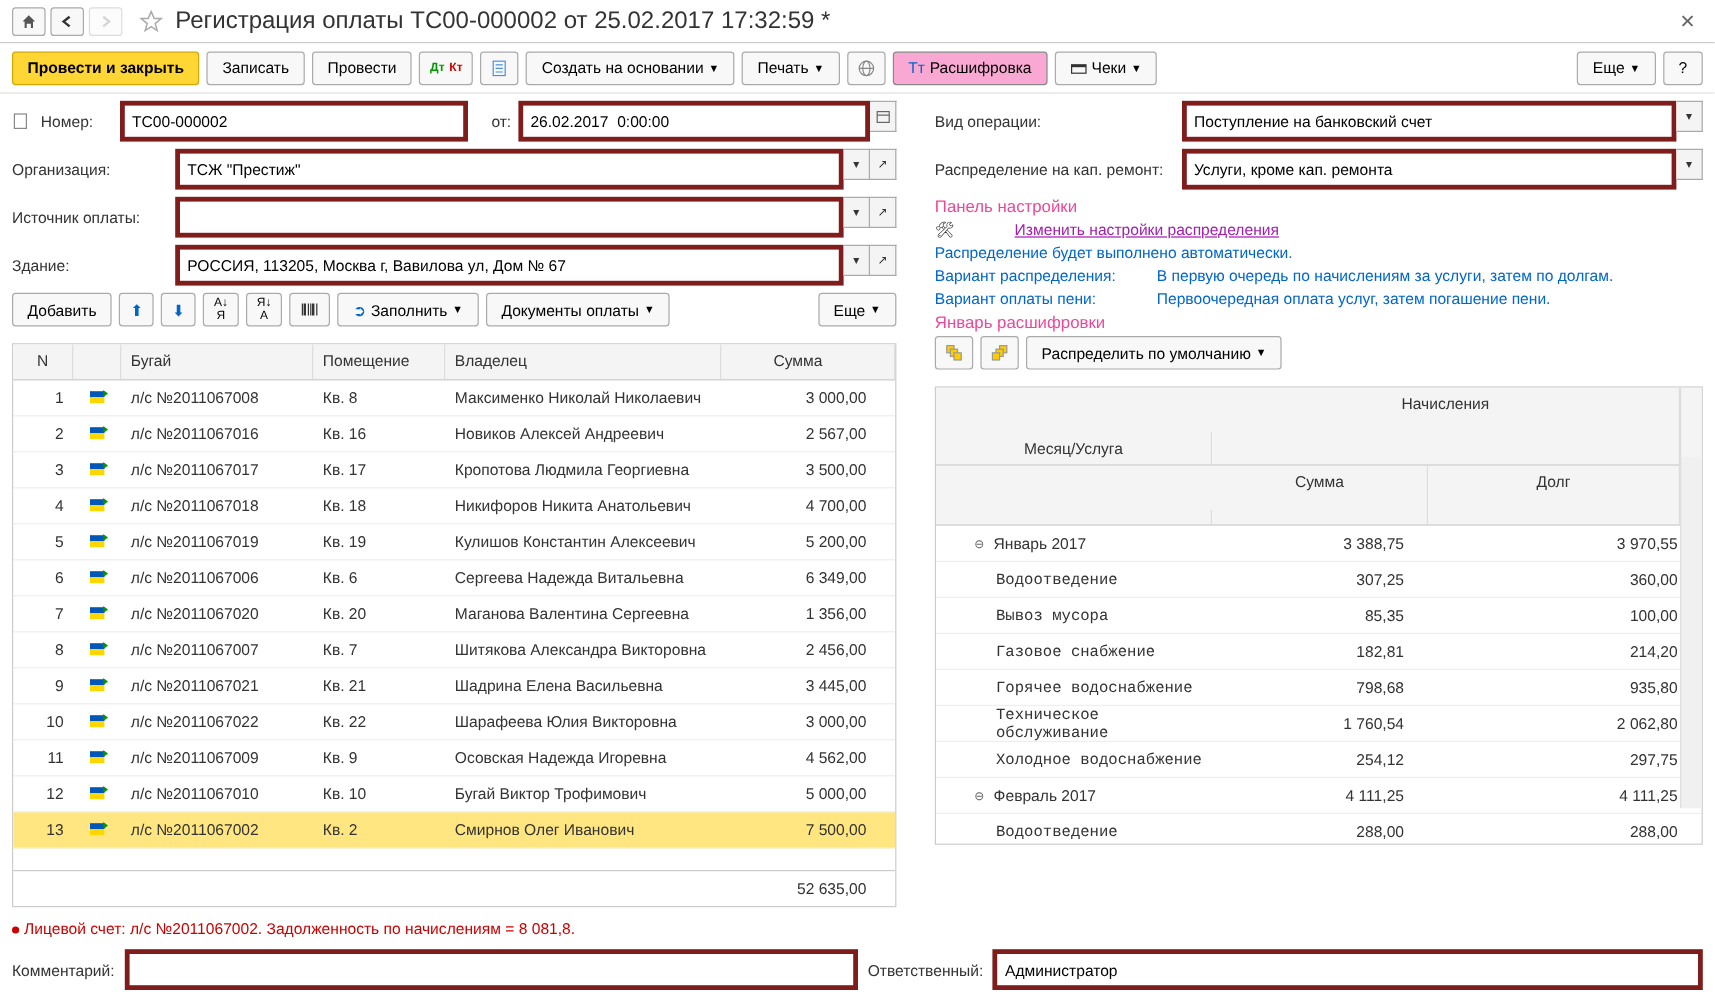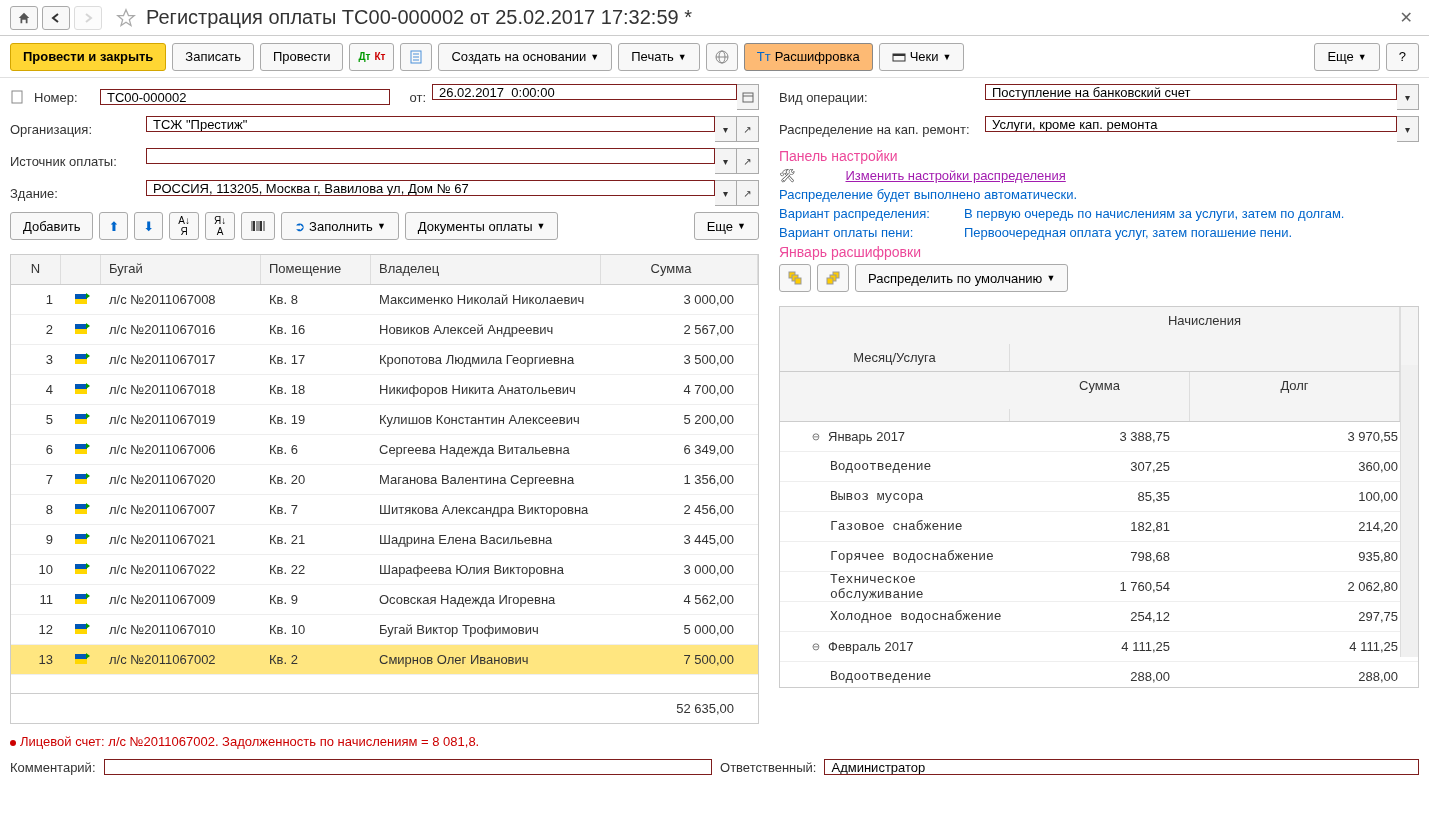--- a/index.html
+++ b/index.html
@@ -7,31 +7,31 @@
 .titlebar { display: flex; align-items: center; padding: 6px 10px; border-bottom: 1px solid #ccc; height: 36px; }
 .nav-btn { width: 28px; height: 24px; border: 1px solid #aaa; background: #f8f8f8; margin-right: 4px; display: flex; align-items: center; justify-content: center; cursor: pointer; border-radius: 3px; }
 .nav-btn.disabled { opacity: 0.4; cursor: default; }
 .star-icon { width: 24px; height: 24px; margin: 0 8px; display: flex; align-items: center; justify-content: center; color: #aaa; }
 .title-text { font-size: 20px; color: #333; }
 .close-x { margin-left: auto; font-size: 16px; color: #666; cursor: pointer; padding: 0 6px; }
 .toolbar { display: flex; align-items: center; padding: 6px 10px; gap: 6px; border-bottom: 1px solid #e0e0e0; height: 42px; }
 .btn { padding: 5px 12px; border: 1px solid #aaa; background: #f8f8f8; border-radius: 3px; cursor: pointer; font-size: 13px; display: inline-flex; align-items: center; gap: 4px; height: 28px; }
 .btn.primary { background: #ffd633; border-color: #d4a600; font-weight: bold; }
 .btn.icon-only { padding: 5px 8px; }
-.btn.toggled { background: #fdba74; border-color: #888; }
+.btn.toggled { background: #f9a8d4; border-color: #888; }
 .caret { font-size: 9px; }
 .spacer { flex: 1; }
-.form-area { display: flex; padding: 6px 10px; gap: 20px; }
+.form-area { display: flex; padding: 6px 10px; gap: 32px; }
 .form-left { flex: 1; min-width: 0; }
 .form-right { width: 640px; }
 .field-row { display: flex; align-items: center; margin-bottom: 6px; gap: 6px; }
 .field-label { width: 130px; text-align: left; }
 .field-label.short { width: 60px; }
 .field-label.med { width: 200px; }
-.input { border: 1px solid #7f1d1d; padding: 4px 6px; height: 16px; font-size: 13px; background: #fff; }
+.input { border: 4px solid #7f1d1d; padding: 4px 6px; height: 34px; font-size: 13px; background: #fff; }
 .input-group { display: flex; flex: 1; }
 .input-group .input { flex: 1; }
 .input-btn { width: 22px; height: 26px; border: 1px solid #aaa; border-left: none; background: #f4f4f4; display: flex; align-items: center; justify-content: center; cursor: pointer; font-size: 10px; }
 .sub-toolbar { display: flex; align-items: center; gap: 6px; margin-top: 4px; margin-bottom: 14px; }
 .table-container { border: 1px solid #ccc; height: 470px; overflow: hidden; position: relative; }
 .table-header { display: flex; background: #f4f4f4; border-bottom: 1px solid #ccc; height: 30px; }
 .th { padding: 6px 8px; border-right: 1px solid #ddd; text-align: left; }
 .th.center { text-align: center; }
 .table-body { overflow-y: auto; height: 408px; }
 .tr { display: flex; border-bottom: 1px solid #eee; height: 30px; align-items: center; }

